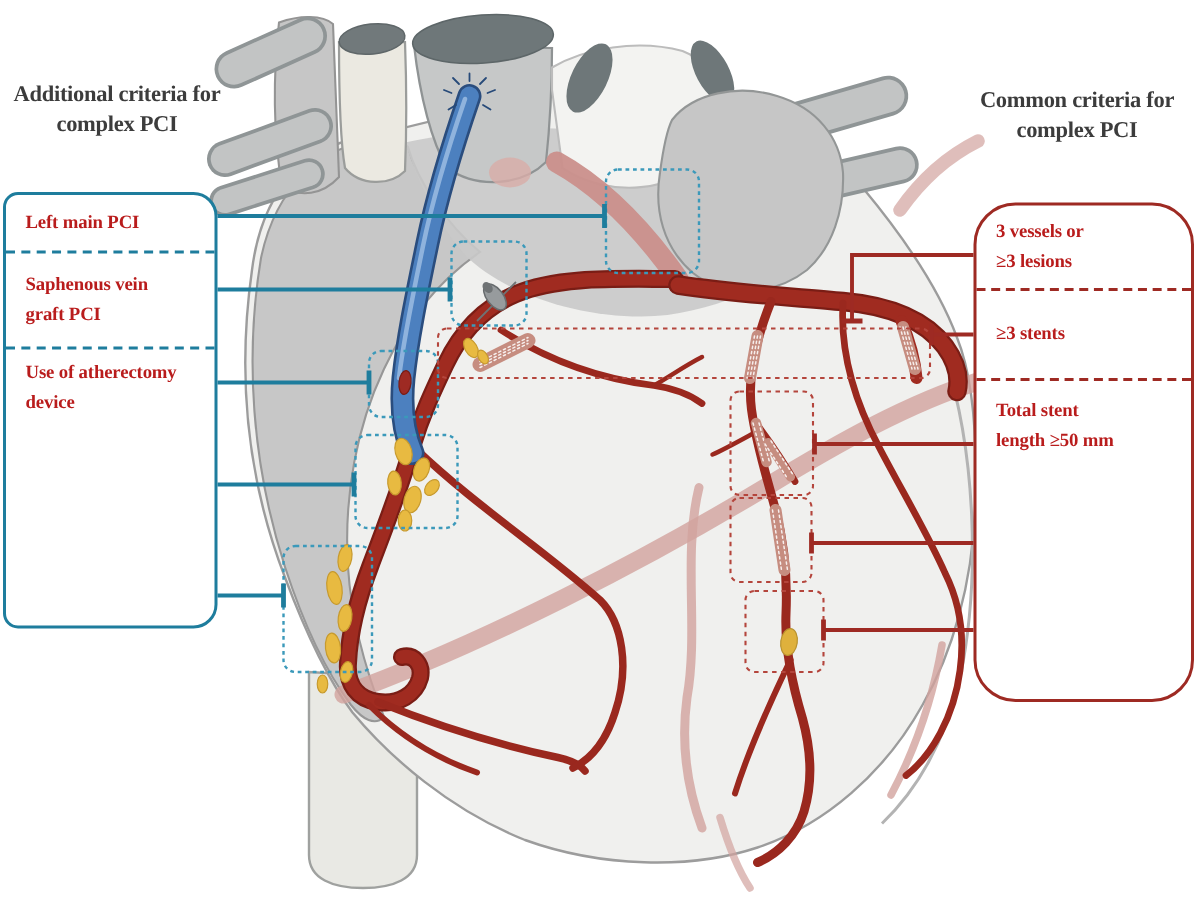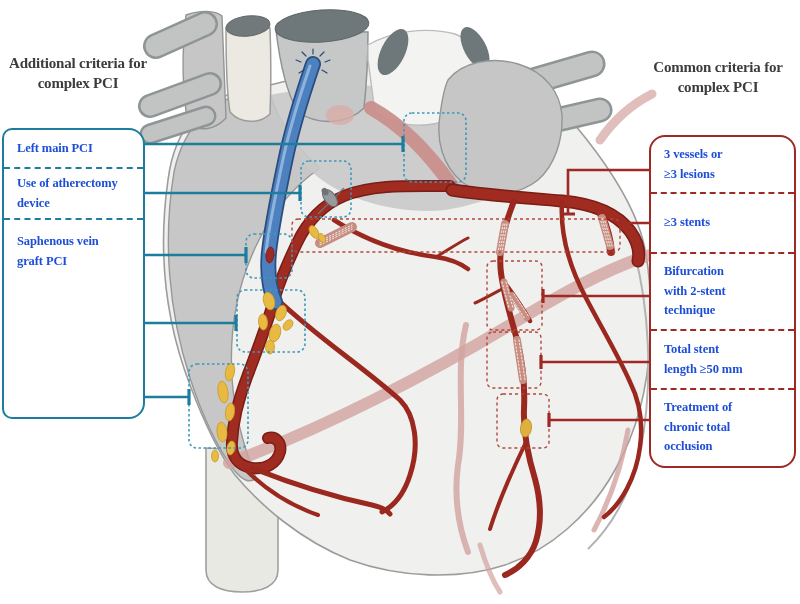--- a/index.html
+++ b/index.html
@@ -7,24 +7,24 @@
          font-family:Liberation Serif, serif;}
   #art{position:absolute;left:0;top:0;}
   .hdr{position:absolute;text-align:center;font-weight:700;font-size:15px;line-height:1.3;
        color:#3c3c3c;letter-spacing:-0.2px;white-space:pre-line;}
   #hdr-left{left:-2px;top:54px;width:160px;}
   #hdr-right{left:634px;top:58px;width:168px;}
   .critbox{position:absolute;box-sizing:border-box;background:#ffffff;}
   #box-left{left:2px;top:128px;width:143px;height:291px;border:2.5px solid #1e7d9d;
             border-radius:10px 16px 16px 10px;}
   #box-right{left:649px;top:135px;width:147px;height:333px;border:2.5px solid #9e2a23;
-             border-radius:16px;}
+             border-radius:28px;}
   .crit-item{box-sizing:border-box;display:flex;align-items:center;
              padding:2px 6px 2px 13px;font-weight:700;font-size:12.5px;line-height:1.58;
-             color:#1d4ed8;letter-spacing:-0.1px;white-space:pre-line;}
+             color:#b91c1c;letter-spacing:-0.1px;white-space:pre-line;}
   #box-left .crit-item{border-bottom:2px dashed #1e7d9d;}
   #box-left .crit-item:last-child{border-bottom:none;}
   #box-right .crit-item{border-bottom:2px dashed #9e2a23;}
   #box-right .crit-item:last-child{border-bottom:none;}
 </style>
 </head>
 <body>
 
 <div id="stage">
 
@@ -214,33 +214,27 @@
   </g>
 </svg>
 
 <div class="hdr" id="hdr-left">Additional criteria for
 complex PCI</div>
 <div class="hdr" id="hdr-right">Common criteria for
 complex PCI</div>
 
 <div class="critbox" id="box-left">
   <div class="crit-item" style="height:39px">Left main PCI</div>
+  <div class="crit-item" style="height:64px">Saphenous vein
+graft PCI</div>
   <div class="crit-item" style="height:51px">Use of atherectomy
 device</div>
-  <div class="crit-item" style="height:64px">Saphenous vein
-graft PCI</div>
 </div>
 
 <div class="critbox" id="box-right">
   <div class="crit-item" style="height:57px">3 vessels or
 ≥3 lesions</div>
   <div class="crit-item" style="height:60px">≥3 stents</div>
-  <div class="crit-item" style="height:77px">Bifurcation
-with 2-stent
-technique</div>
   <div class="crit-item" style="height:59px">Total stent
 length ≥50 mm</div>
-  <div class="crit-item" style="height:75px">Treatment of
-chronic total
-occlusion</div>
 </div>
 
 </div>
 
 </body></html>

